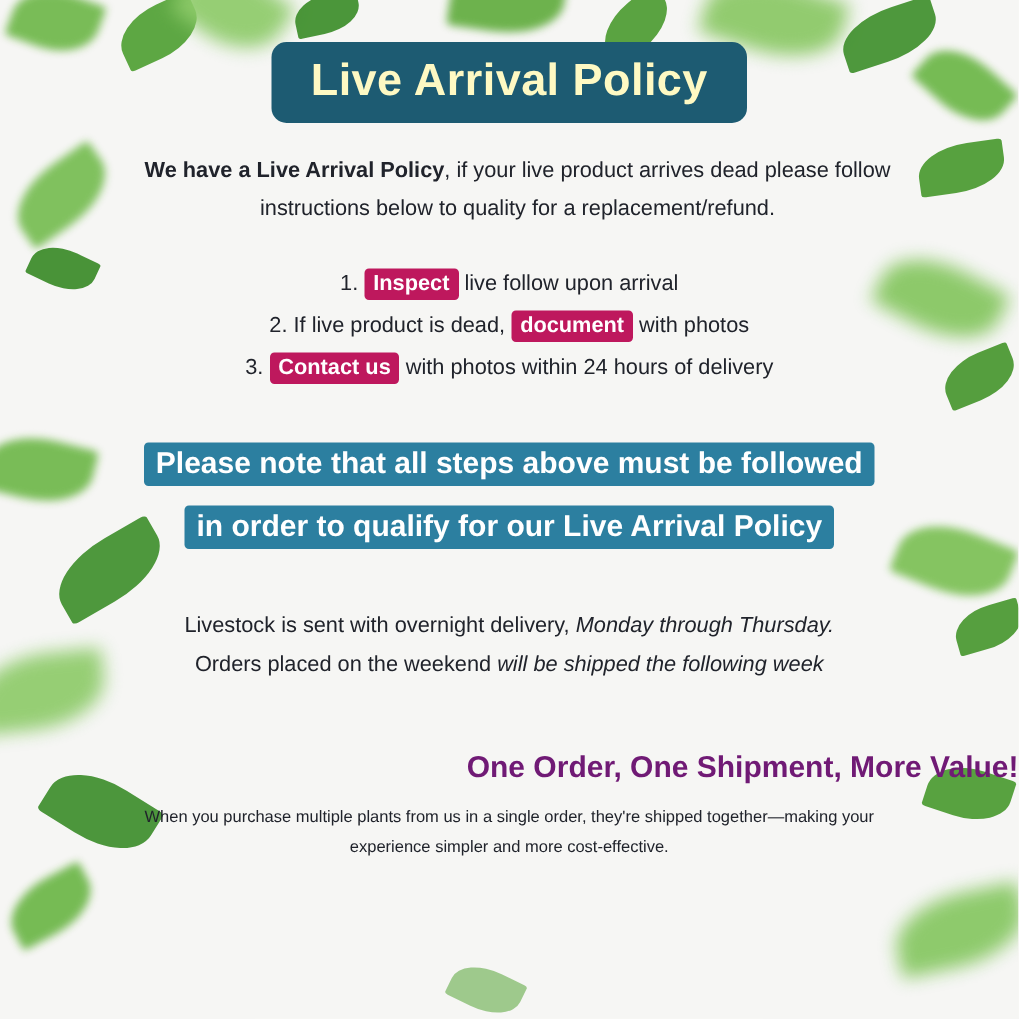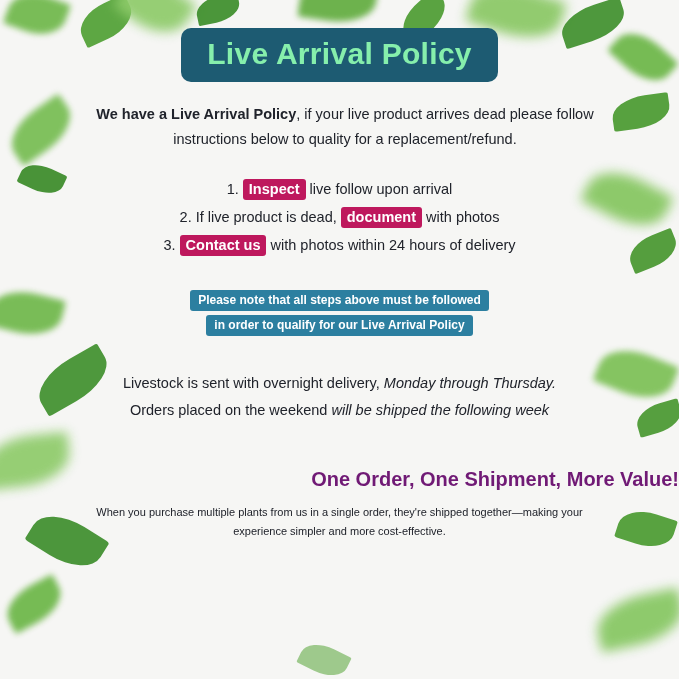--- a/index.html
+++ b/index.html
@@ -35,21 +35,21 @@
   .content {
     position: relative;
     z-index: 5;
     width: 679px;
     height: 679px;
   }
 
   .banner {
     display: inline-block;
     background: #1d5b72;
-    color: #86efac;
+    color: #fef9c3;
     font-weight: bold;
     letter-spacing: .3px;
     border-radius: 6px;
     text-align: center;
   }
   .banner-live {
     font-size: 30px;
     padding: 9px 26px 11px 26px;
     border-radius: 10px;
   }
@@ -92,21 +92,21 @@
     background: #2c7fa0;
     color: #fff;
     padding: 3px 8px 4px 8px;
     border-radius: 3px;
     font-weight: bold;
   }
 
   .note {
     margin-top: 28px;
     text-align: center;
-    font-size: 12px;
+    font-size: 20px;
     line-height: 2.1;
   }
 
   .ship {
     margin-top: 32px;
     text-align: center;
     font-size: 14.5px;
     color: #20232b;
     line-height: 1.85;
     padding: 0 90px;

